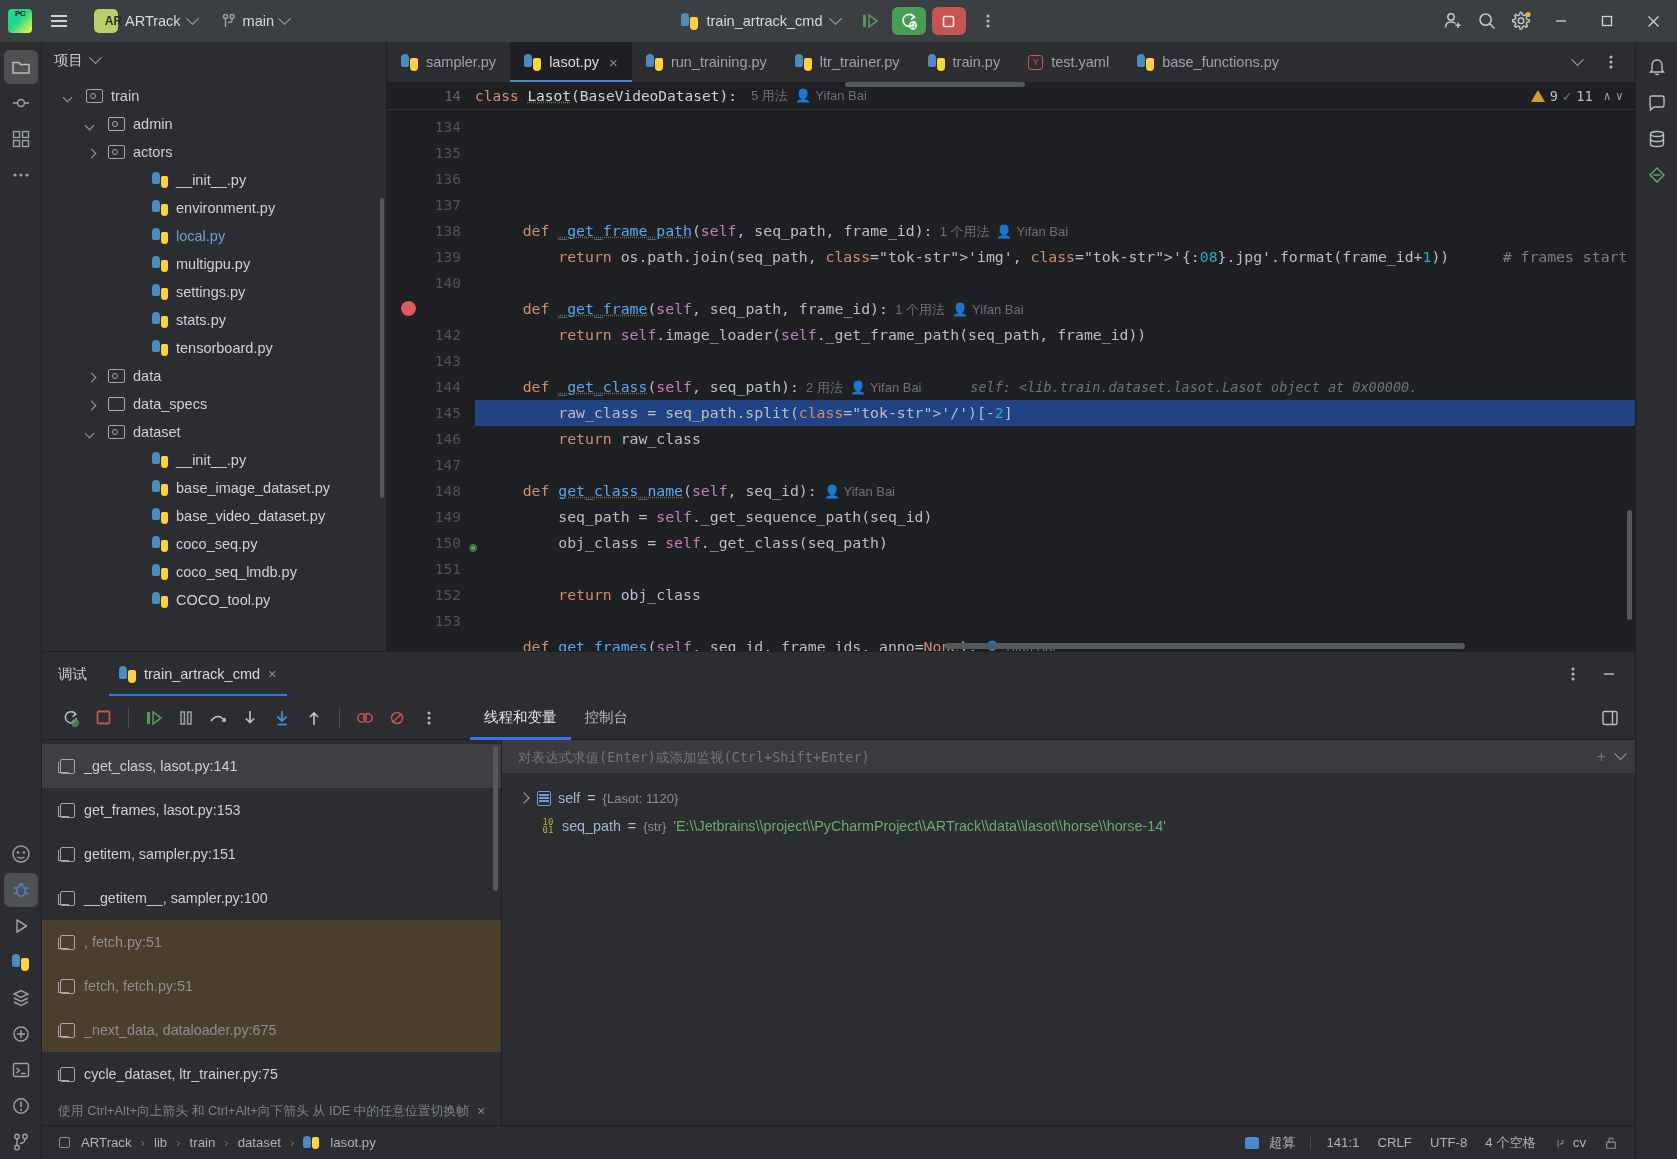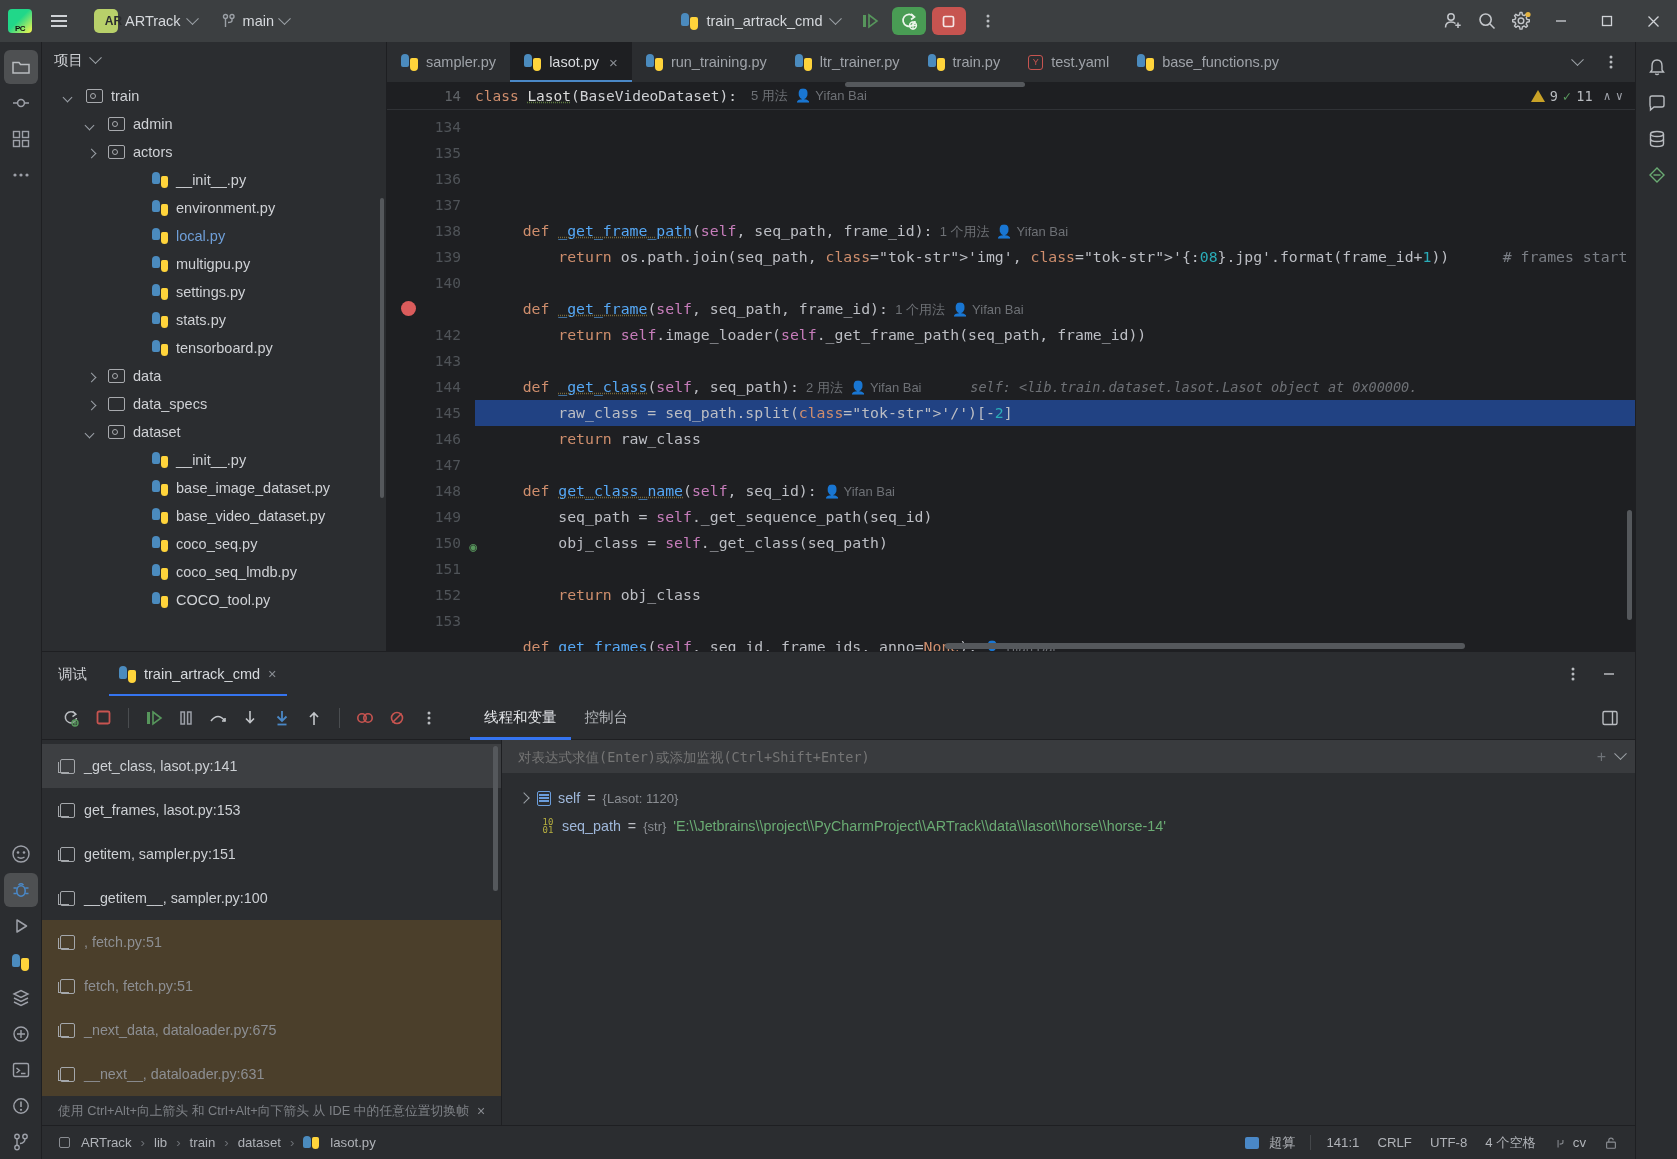--- a/index.html
+++ b/index.html
@@ -17,21 +17,21 @@
     height: 42px; background: #3c3f41; display: flex; align-items: center;
     flex: 0 0 42px; position: relative;
   }
   .tb-left { display: flex; align-items: center; gap: 2px; padding-left: 8px; }
   .tb-center { position: absolute; left: 0; right: 0; display: flex; justify-content: center; align-items: center; gap: 6px; pointer-events: none; }
   .tb-center > * { pointer-events: auto; }
   .tb-right { margin-left: auto; display: flex; align-items: center; gap: 2px; padding-right: 2px; }
   .pc-logo {
     width: 24px; height: 24px; border-radius: 4px; margin-right: 10px;
     background: linear-gradient(135deg,#21d789 0%,#21d789 45%,#fcf84a 100%);
-    position: relative; display:flex; align-items:flex-end; justify-content:center;
+    position: relative; display:flex; align-items:flex-start; justify-content:center;
   }
   .pc-logo span { font-size: 8px; font-weight: bold; color: #111; letter-spacing: -0.5px; }
   .hamburger { width: 30px; height: 30px; display: flex; flex-direction: column; justify-content: center; align-items: center; gap: 3px; cursor: pointer; border-radius: 4px;}
   .hamburger i { display:block; width: 16px; height: 2px; background: #cfd2d6; }
   .proj-chip {
     display: flex; align-items: center; gap: 7px; padding: 4px 8px; border-radius: 5px;
     cursor: pointer; font-size: 14.5px; color: #d6d9dd; margin-left: 10px;
   }
   .proj-badge {
     width: 24px; height: 24px; border-radius: 5px; background: #b8d06a; color: #2b2d30;
@@ -788,24 +788,20 @@
                   <span><listcomp>, fetch.py:51</listcomp></span>
                 </div>
                 <div class="frow lib">
                   <span class="frame-ico"></span>
                   <span>fetch, fetch.py:51</span>
                 </div>
                 <div class="frow lib">
                   <span class="frame-ico"></span>
                   <span>_next_data, dataloader.py:675</span>
                 </div>
-                <div class="frow lib">
-                  <span class="frame-ico"></span>
-                  <span>__next__, dataloader.py:631</span>
-                </div>
                 <div class="frow">
                   <span class="frame-ico"></span>
                   <span>cycle_dataset, ltr_trainer.py:75</span>
                 </div>
               </div>
             <div class="hint-bar">
               <span>使用 Ctrl+Alt+向上箭头 和 Ctrl+Alt+向下箭头 从 IDE 中的任意位置切换帧</span>
               <span class="hint-x">×</span>
             </div>
           </div>

